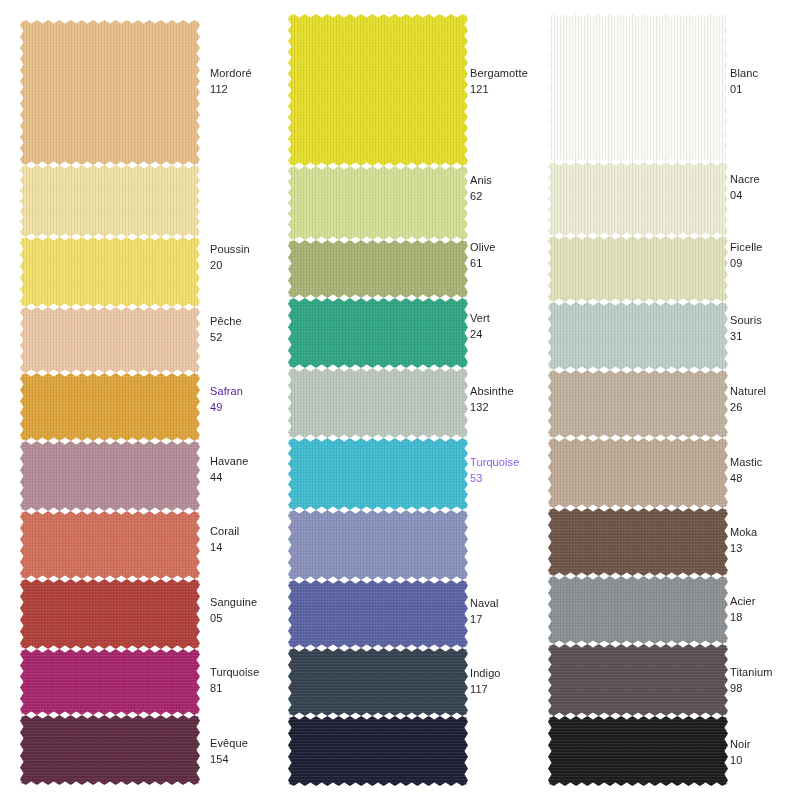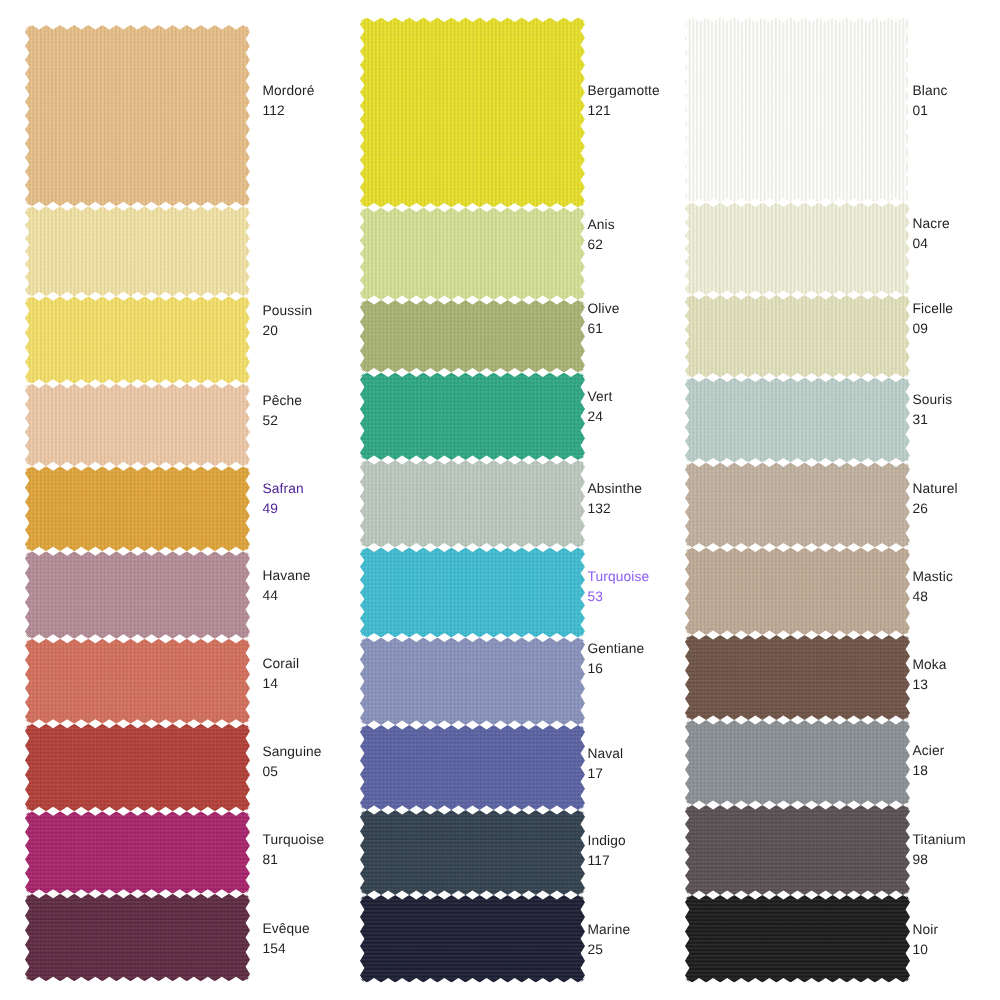--- a/index.html
+++ b/index.html
@@ -357,35 +357,27 @@
         <span class="code">24</span>
       </div>
       <div class="label" style="left: 182px; top: 384px; color: rgb(35, 31, 32);">
         <span class="name">Absinthe</span>
         <span class="code">132</span>
       </div>
       <div class="label" style="left: 182px; top: 455px; color: #8b5cf6;">
         <span class="name">Turquoise</span>
         <span class="code">53</span>
       </div>
-      <div class="label" style="left: 182px; top: 512px; color: rgb(35, 31, 32);">
-        <span class="name">Gentiane</span>
-        <span class="code">16</span>
-      </div>
       <div class="label" style="left: 182px; top: 596px; color: rgb(35, 31, 32);">
         <span class="name">Naval</span>
         <span class="code">17</span>
       </div>
       <div class="label" style="left: 182px; top: 666px; color: rgb(35, 31, 32);">
         <span class="name">Indigo</span>
         <span class="code">117</span>
-      </div>
-      <div class="label" style="left: 182px; top: 737px; color: rgb(35, 31, 32);">
-        <span class="name">Marine</span>
-        <span class="code">25</span>
       </div>
     </div>
     <div class="column" style="left: 548px; width: 302px;">
       <div class="swatch-row" style="top: 14px; height: 148px;">
         <svg class="chip-svg" width="180" height="148" viewBox="0 0 180 148" preserveAspectRatio="none">
           <defs>
             <pattern id="weave-2-0" width="3" height="3" patternUnits="userSpaceOnUse">
               <rect width="3" height="3" fill="#fdfdfa"></rect>
               <rect width="1.2" height="3" fill="#000" opacity="0.085"></rect>
               <rect width="3" height="1.2" fill="#fff" opacity="0.085"></rect>

